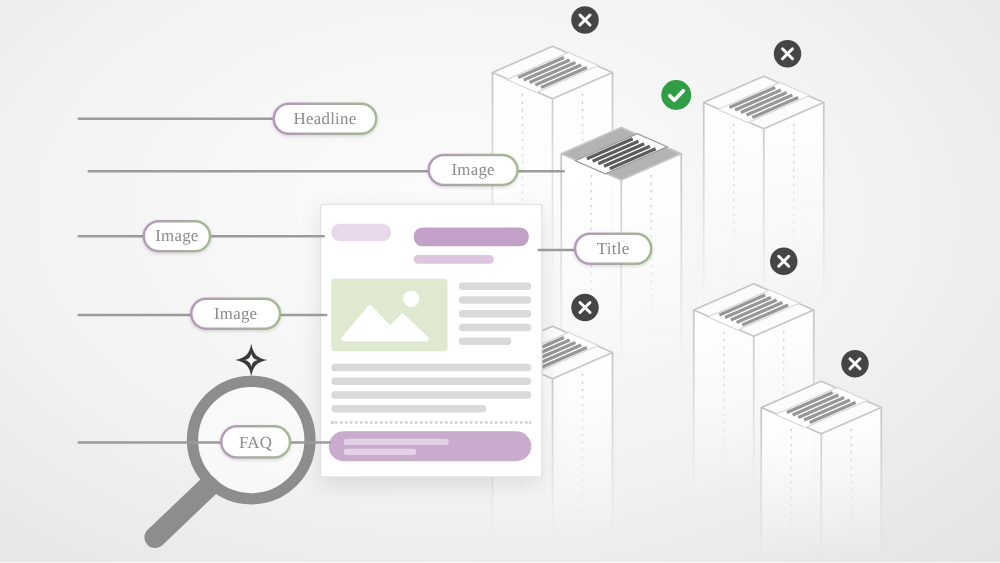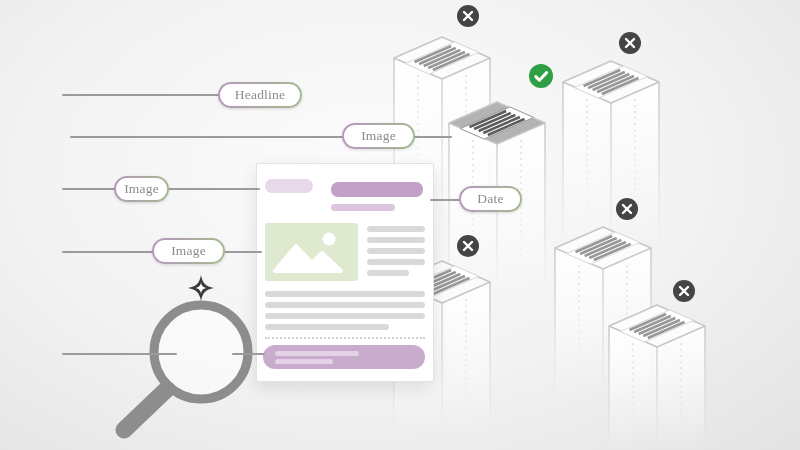--- a/index.html
+++ b/index.html
@@ -273,16 +273,19 @@
   <div class="pill" style="left:342px;top:123px;width:73px">
     <span class="pill-inner">Image</span>
   </div>
   <div class="pill" style="left:114px;top:176px;width:55px">
     <span class="pill-inner">Image</span>
   </div>
   <div class="pill" style="left:152px;top:238px;width:73px">
     <span class="pill-inner">Image</span>
   </div>
   <div class="pill" style="left:459px;top:186px;width:63px">
-    <span class="pill-inner">Date</span>
+    <span class="pill-inner">Title</span>
+  </div>
+  <div class="pill" style="left:176px;top:340px;width:57px;height:27px">
+    <span class="pill-inner">FAQ</span>
   </div>
 
 </div>
 
 </body></html>

